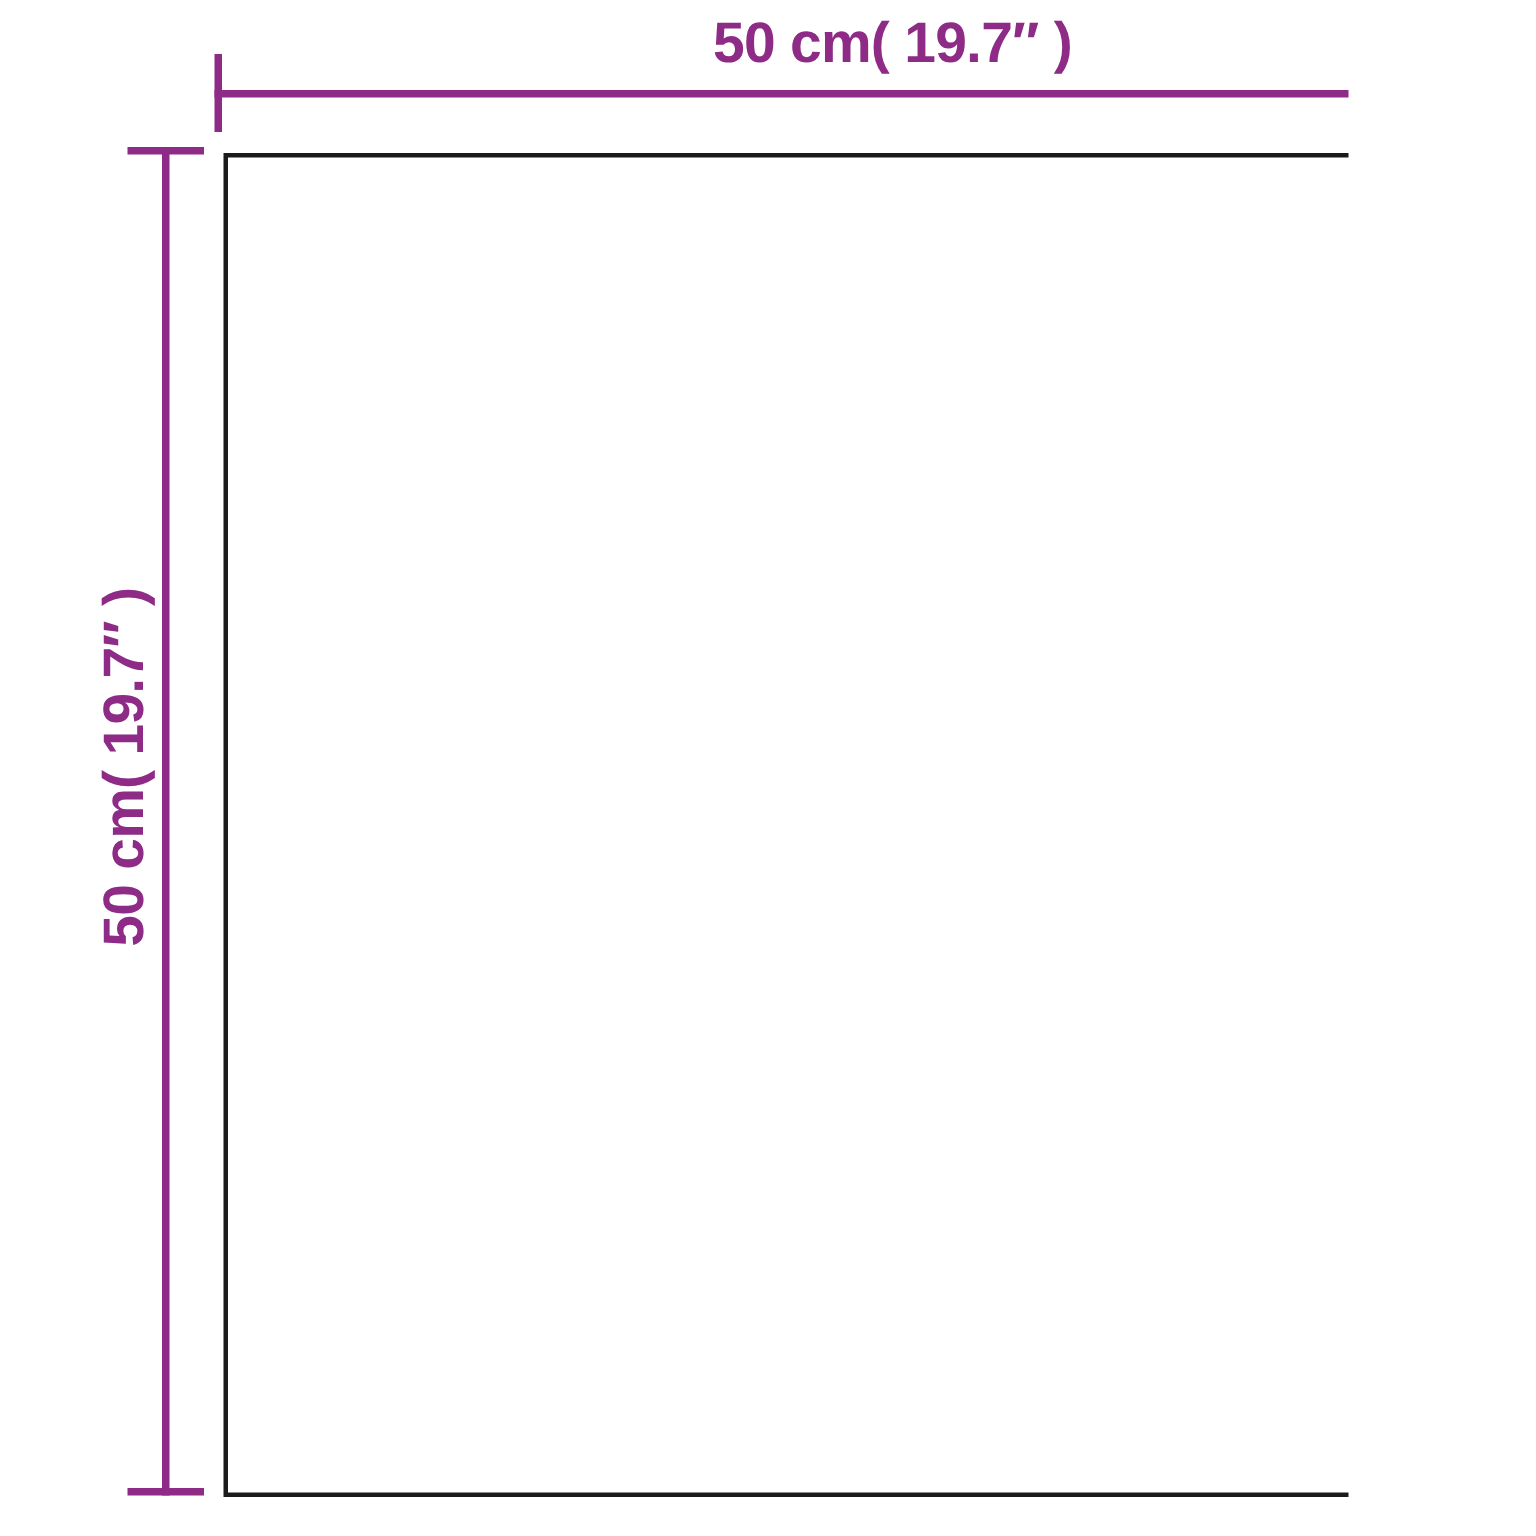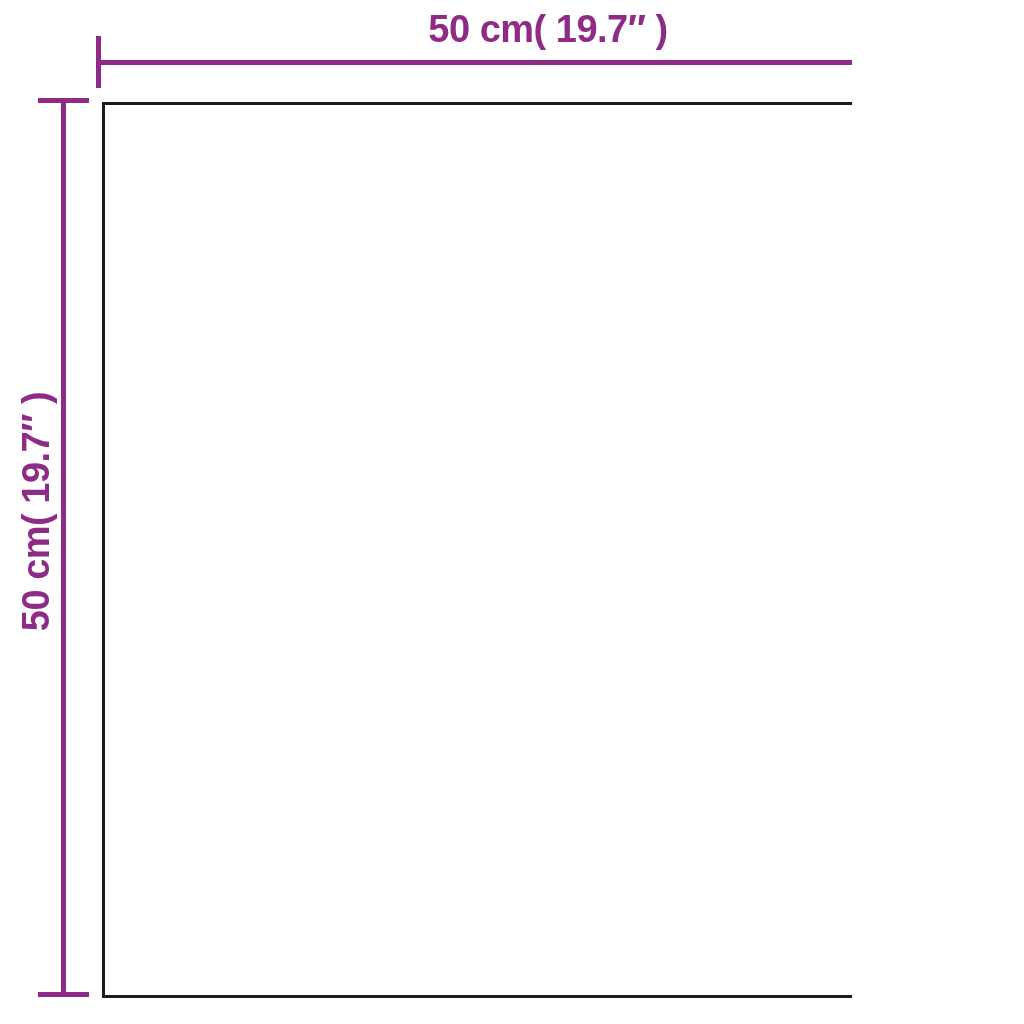--- a/index.html
+++ b/index.html
@@ -7,20 +7,21 @@
     padding: 0;
     background: #ffffff;
   }
   .canvas {
     position: relative;
     width: 852px;
     height: 1024px;
     background: var(--background, #ffffff);
     overflow: hidden;
     font-family: "Liberation Sans", "DejaVu Sans", sans-serif;
+    margin-left: 47px;
   }
   .product-square {
     position: absolute;
     left: 102px;
     top: 102px;
     width: 896px;
     height: 896px;
     box-sizing: border-box;
     border: 3px solid var(--outline, #1b1b1b);
     background: #ffffff;

